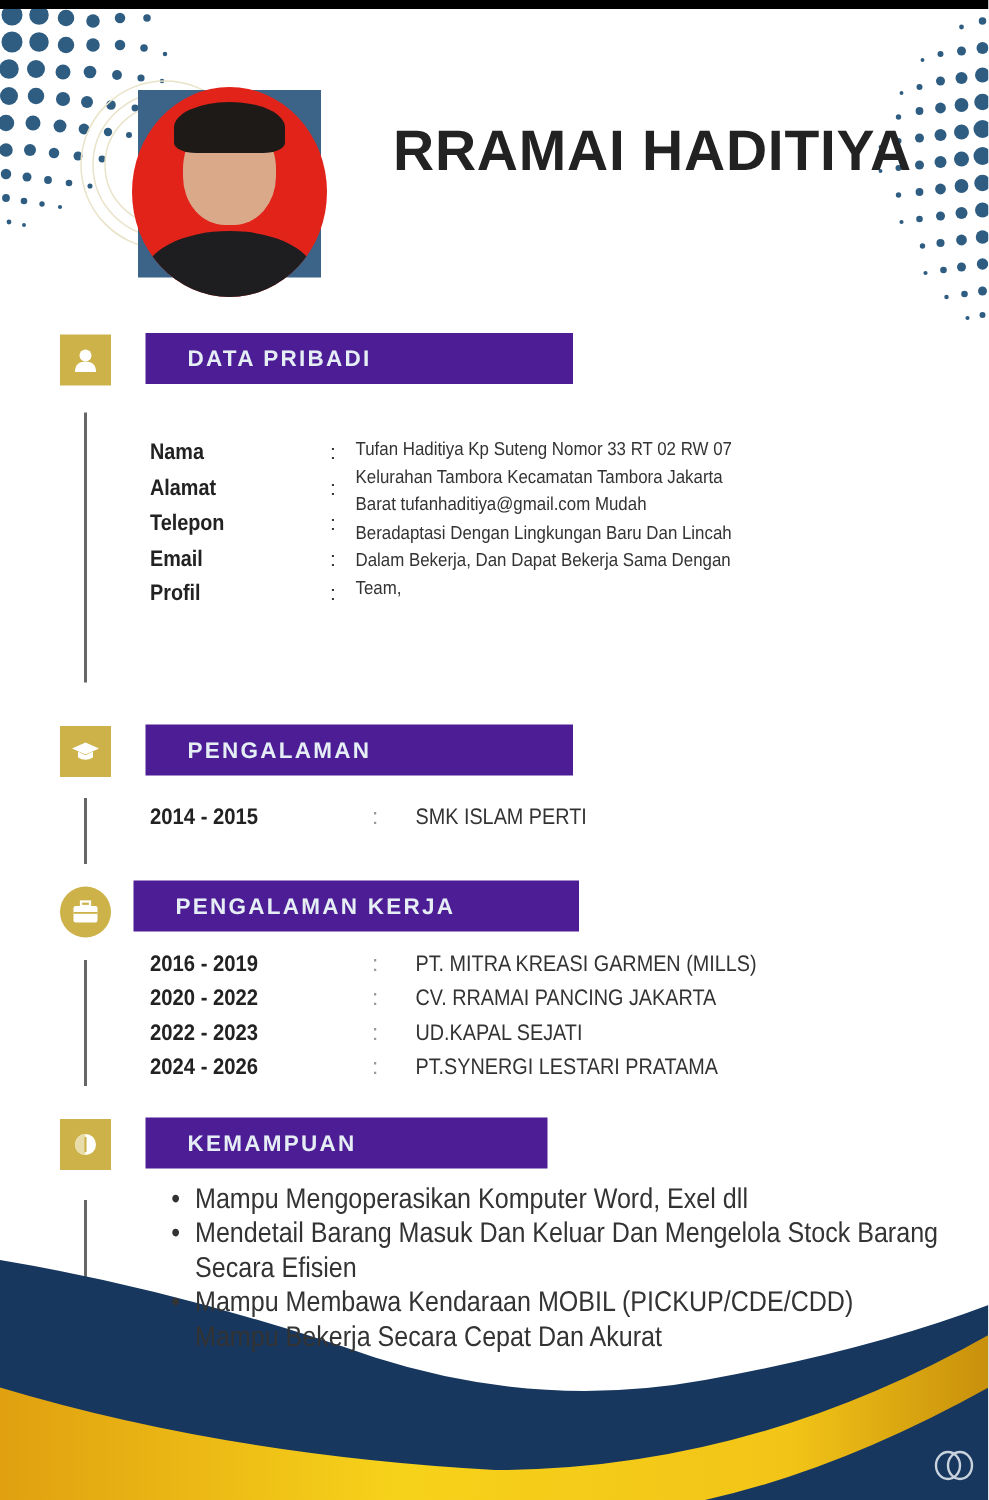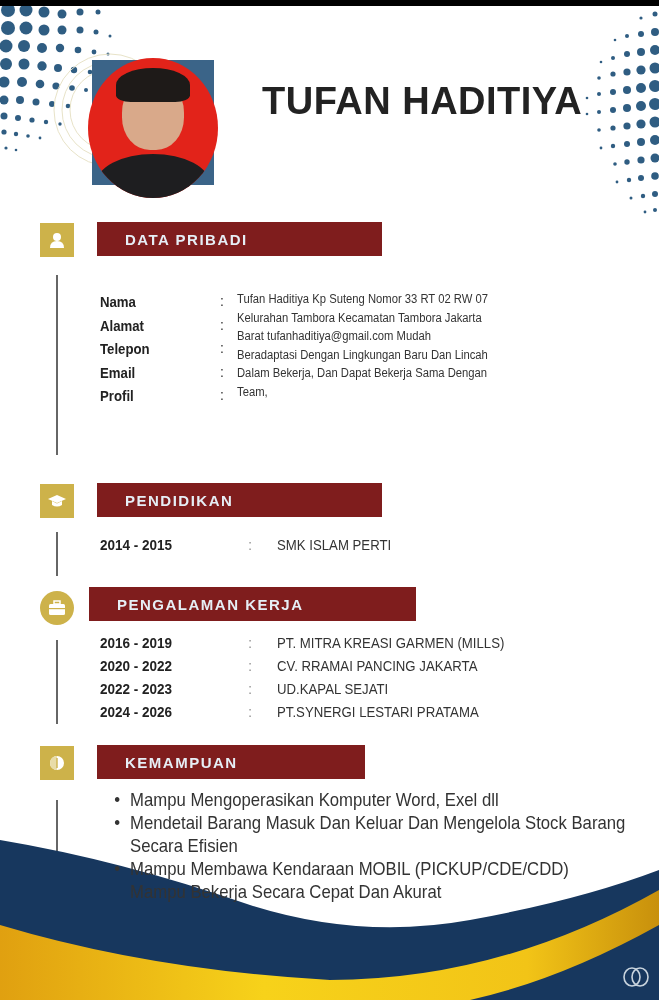--- a/index.html
+++ b/index.html
@@ -7,21 +7,21 @@
   .topbar { position:absolute; left:0; top:0; width:659px; height:6px; background:#000; z-index:5; }
   .dots { position:absolute; z-index:0; }
   .photo-wrap { position:absolute; left:92px; top:60px; width:122px; height:125px; background:#3b6488; z-index:2; }
   .photo-circle { position:absolute; left:-4px; top:-2px; width:130px; height:140px; border-radius:50%; background:#e2231a; overflow:hidden; }
   .head { position:absolute; left:34px; top:20px; width:62px; height:72px; border-radius:48% 48% 45% 45%; background:#d9a98a; }
   .hair { position:absolute; left:28px; top:10px; width:74px; height:34px; border-radius:50% 50% 20% 20%; background:#1e1a18; }
   .shirt { position:absolute; left:8px; top:96px; width:114px; height:60px; border-radius:50% 50% 0 0; background:#1e1e20; }
   .name { position:absolute; left:262px; top:80px; font-size:38px; font-weight:bold; color:#222; letter-spacing:0.5px; z-index:3; }
   .sec-icon { position:absolute; left:40px; width:34px; height:34px; background:#cdb24a; display:flex; align-items:center; justify-content:center; color:#fff; font-size:18px; }
   .sec-icon.round { border-radius:50%; }
-  .sec-bar { position:absolute; height:34px; background:#7f1d1d; color:#e6eef5; font-weight:bold; font-size:15px; letter-spacing:1.5px; display:flex; align-items:center; padding-left:28px; box-sizing:border-box; }
+  .sec-bar { position:absolute; height:34px; background:#4c1d95; color:#e6eef5; font-weight:bold; font-size:15px; letter-spacing:1.5px; display:flex; align-items:center; padding-left:28px; box-sizing:border-box; }
   .vline { position:absolute; left:56px; width:2px; background:#666; }
   .dp { position:absolute; left:100px; top:274px; font-family:"Liberation Sans", sans-serif;margin-top:16px; }
   .dp-labels div { font-weight:bold; font-size:15px; color:#222; height:23.5px; line-height:23.5px; transform:scaleX(0.88); transform-origin:left; }
   .dp-colons { position:absolute; left:120px; top:0; }
   .dp-colons div { font-size:14px; color:#333; height:23.5px; line-height:23.5px; }
   .dp-text { position:absolute; left:137px; top:0; width:300px; font-size:12.5px; color:#333; line-height:18.6px; transform:scaleX(0.9); transform-origin:left; white-space:nowrap; }
   .row { position:absolute; left:100px; font-size:15px; height:23px; line-height:23px; color:#222; }
   .row .yr { position:absolute; left:0; font-weight:bold; white-space:nowrap; transform:scaleX(0.9); transform-origin:left; }
   .row .co { position:absolute; left:148px; color:#999; }
   .row .pl { position:absolute; left:177px; white-space:nowrap; transform:scaleX(0.88); transform-origin:left; color:#333; }
@@ -151,21 +151,21 @@
 </svg>
 
 <div class="photo-wrap">
   <div class="photo-circle">
     <div class="shirt"></div>
     <div class="head"></div>
     <div class="hair"></div>
   </div>
 </div>
 
-<div class="name">TUFAN HADITIYA</div>
+<div class="name">RRAMAI HADITIYA</div>
 
 <div class="sec-icon" style="top:223px">
   <svg width="18" height="18" viewBox="0 0 18 18">
       <circle cx="9" cy="6" r="4" fill="#fff"></circle>
       <path d="M2 17 Q2 10 9 10 Q16 10 16 17 Z" fill="#fff"></path>
     </svg>
 </div>
 <div class="sec-bar" style="left:97px;top:222px;width:285px">DATA PRIBADI</div>
 <div class="vline" style="top:275px;height:180px"></div>
 
@@ -193,37 +193,37 @@
     <div>Team,</div>
   </div>
 </div>
 
 <div class="sec-icon" style="top:484px">
   <svg width="20" height="16" viewBox="0 0 20 16">
       <path d="M10 2 L19 6 L10 10 L1 6 Z" fill="#fff"></path>
       <path d="M5 8 L5 12 Q10 15 15 12 L15 8 L10 10.5 Z" fill="#fff"></path>
     </svg>
 </div>
-<div class="sec-bar" style="left:97px;top:483px;width:285px">PENDIDIKAN</div>
+<div class="sec-bar" style="left:97px;top:483px;width:285px">PENGALAMAN</div>
 <div class="vline" style="top:532px;height:44px"></div>
 
 <div class="row" style="top:533px">
   <span class="yr">2014 - 2015</span>
   <span class="co">:</span>
   <span class="pl">SMK ISLAM PERTI</span>
 </div>
 
 <div class="sec-icon round" style="top:591px">
   <svg width="18" height="16" viewBox="0 0 18 16">
       <rect x="6" y="1" width="6" height="3" fill="none" stroke="#fff" stroke-width="1.5"></rect>
       <rect x="1" y="4" width="16" height="11" rx="1.5" fill="#fff"></rect>
       <rect x="1" y="8" width="16" height="1.2" fill="#cdb24a"></rect>
     </svg>
 </div>
-<div class="sec-bar" style="left:89px;top:587px;width:327px">PENGALAMAN KERJA</div>
+<div class="sec-bar" style="left:89px;top:587px;width:297px">PENGALAMAN KERJA</div>
 <div class="vline" style="top:640px;height:84px"></div>
 
 <div class="row" style="top:631px">
   <span class="yr">2016 - 2019</span>
   <span class="co">:</span>
   <span class="pl">PT. MITRA KREASI GARMEN (MILLS)</span>
 </div>
 <div class="row" style="top:654px">
   <span class="yr">2020 - 2022</span>
   <span class="co">:</span>

